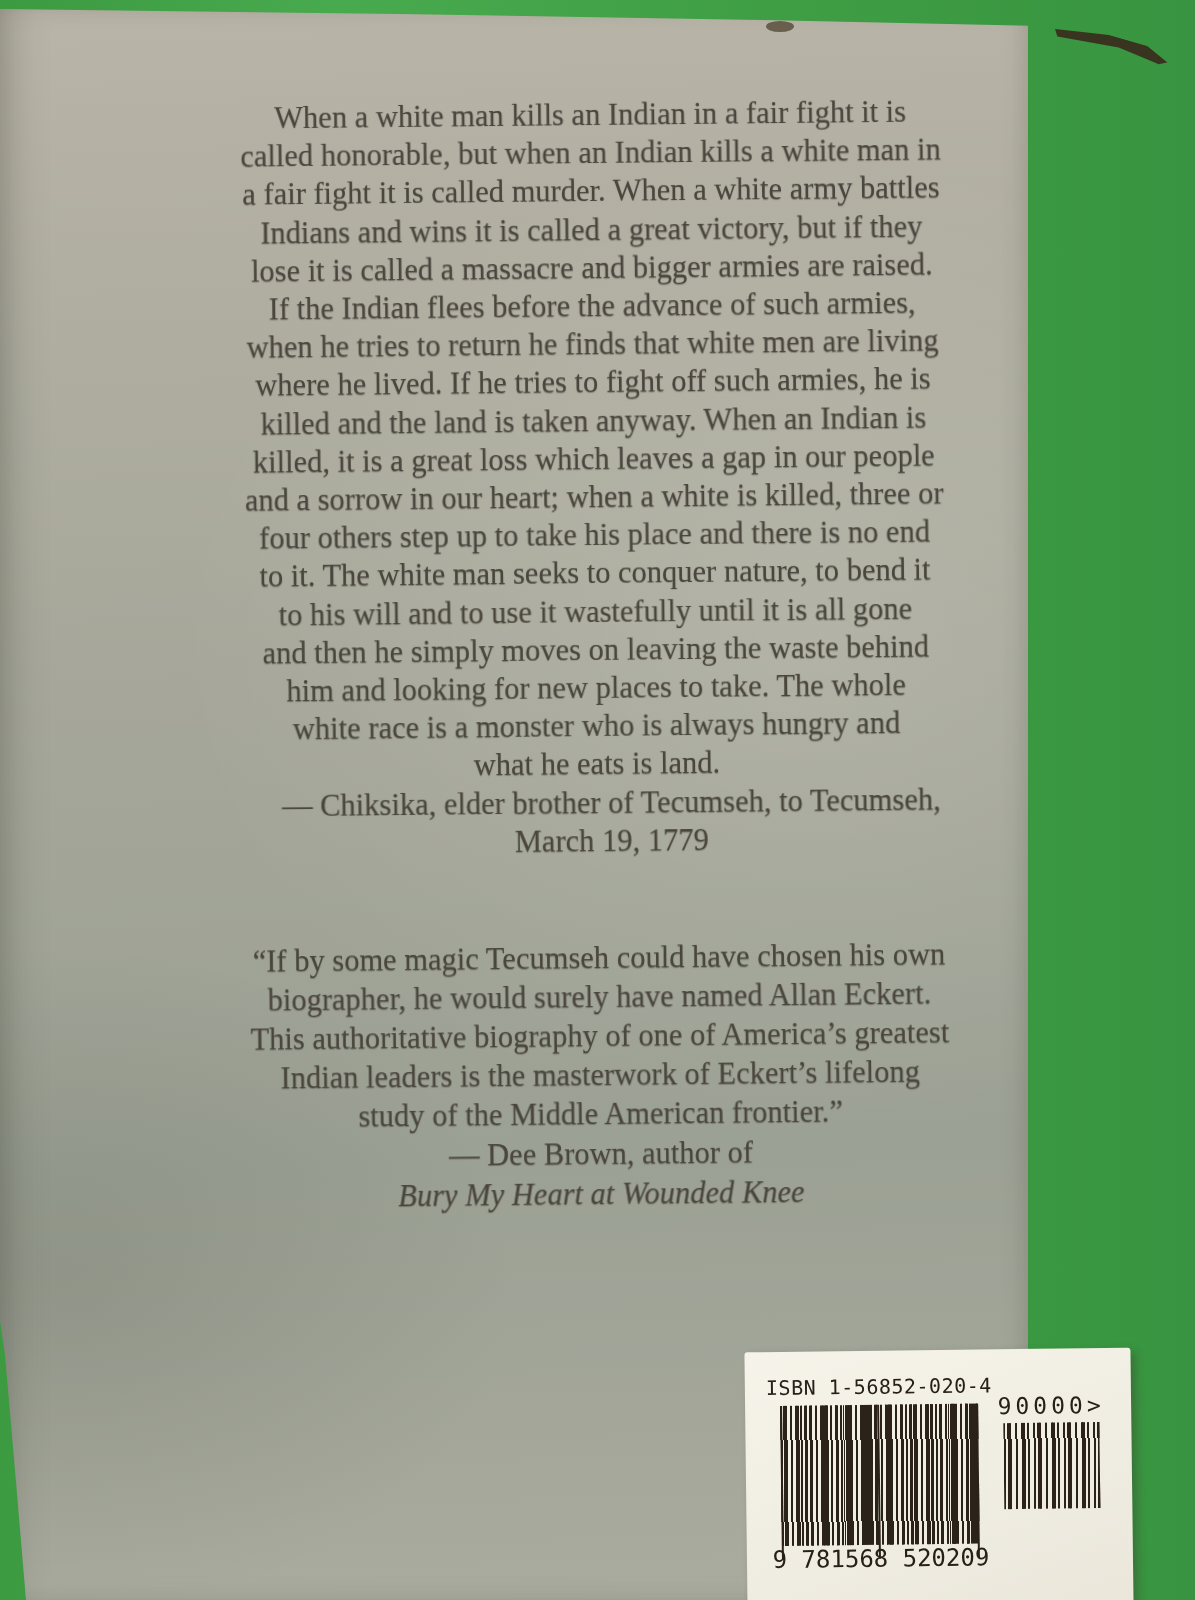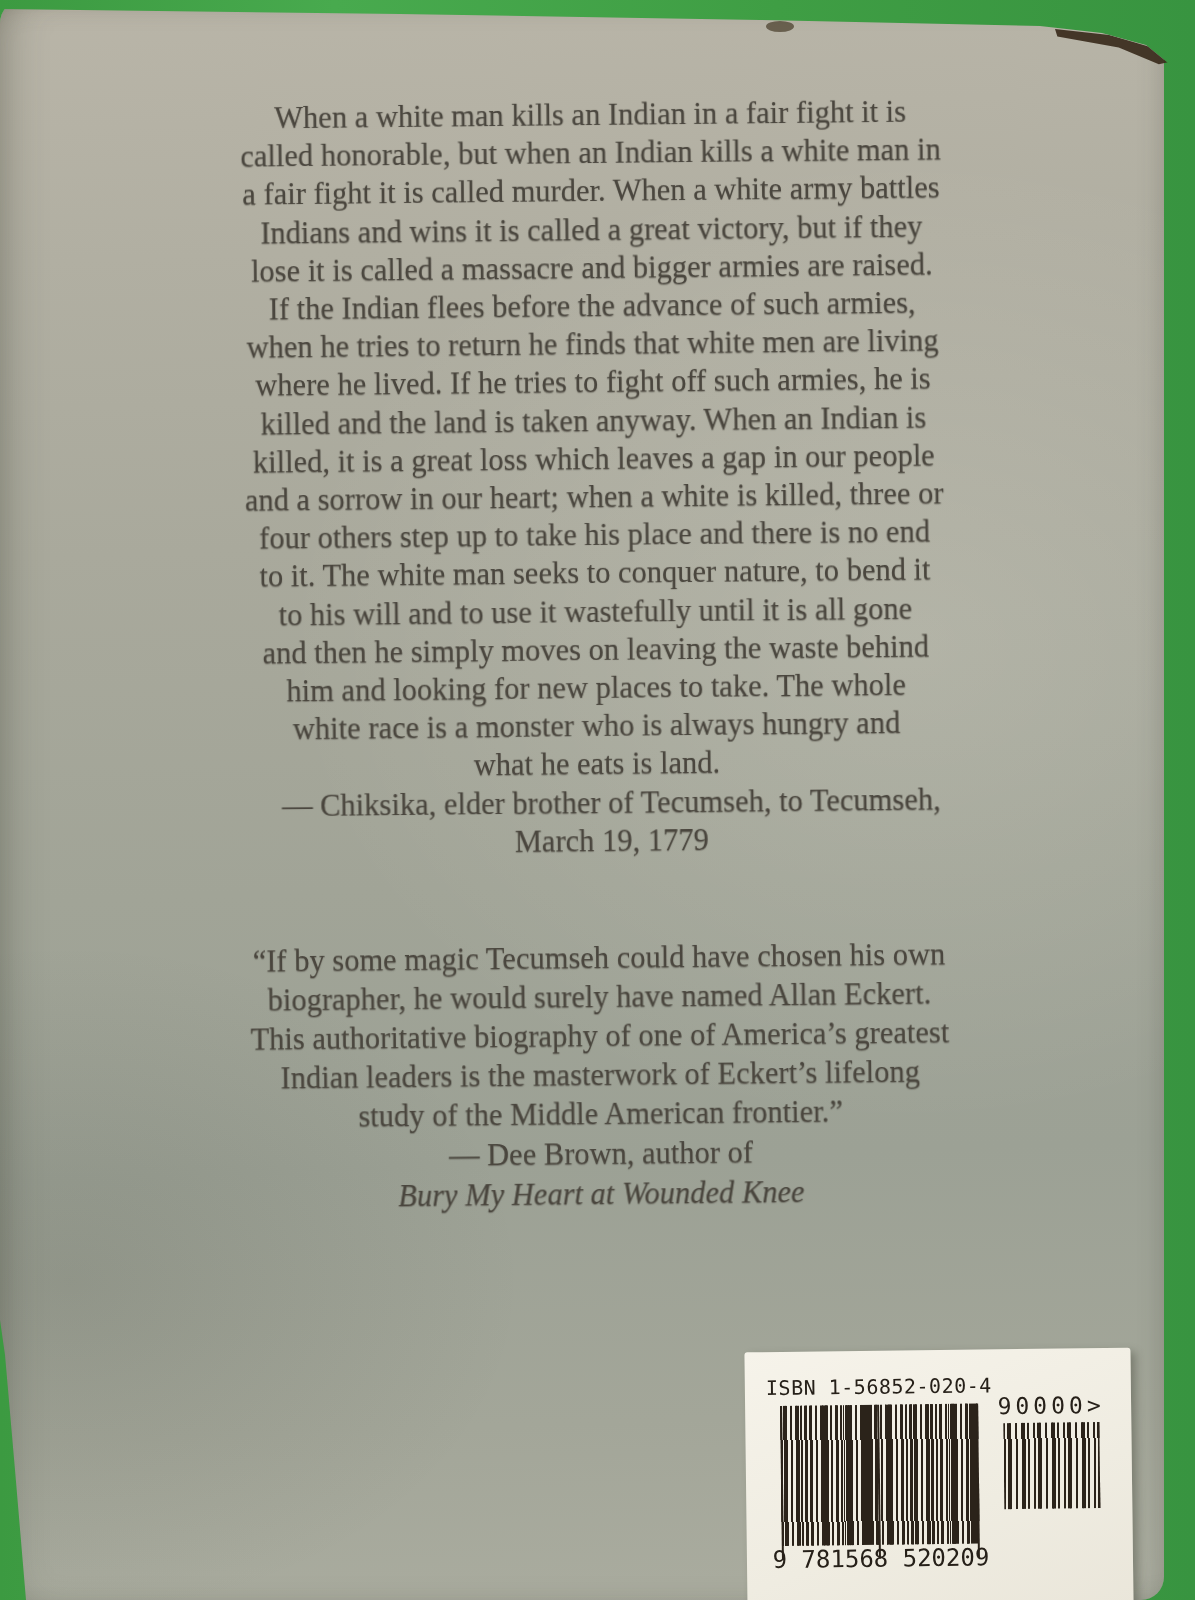--- a/index.html
+++ b/index.html
@@ -3,32 +3,31 @@
 <meta charset="utf-8">
 <style>
   html,body{margin:0;padding:0;}
   body{
     width:1195px;height:1600px;overflow:hidden;position:relative;
     font-family:"Liberation Serif",serif;
     background:linear-gradient(90deg,#3c9a41,#48aa4e 28%,#3f9e44 65%,#389440);
   }
   
   .book{
-    position:absolute;left:0;top:0;width:1164px;height:1600px;
+    position:absolute;left:0;top:0;width:1028px;height:1600px;
     background:
       radial-gradient(900px 700px at 78% 40%, rgba(255,253,242,0.14), rgba(0,0,0,0) 70%),
       radial-gradient(700px 520px at 6% 80%, rgba(40,45,35,0.12), rgba(0,0,0,0) 65%),
       linear-gradient(178deg,#b9b5a8 0%,#b1afa2 16%,#a9a99c 34%,#a1a497 55%,#9ca195 72%,#a3a699 88%,#aaac9f 100%);
     box-shadow:inset 26px 0 42px -22px rgba(55,58,46,0.35),
                inset -14px 0 30px -18px rgba(55,58,46,0.28),
                inset 0 18px 26px -14px rgba(120,112,92,0.25);
     clip-path:polygon(0 9px,400px 14px,760px 20px,1040px 26px,1102px 33px,1146px 45px,
       1168px 63px,1179px 96px,1186px 220px,1191px 420px,1195px 640px,1195px 1600px,
       26px 1600px,15px 1470px,5px 1355px,0 1320px);
-    border-radius:23px;
   }
   .chip{
     position:absolute;left:1055px;top:24px;width:118px;height:42px;
     background:#3a2c1d;opacity:.92;filter:blur(.5px);
     clip-path:polygon(0% 12%,46% 26%,80% 54%,100% 88%,88% 96%,54% 56%,2% 30%);
   }
   .notch{
     position:absolute;left:766px;top:21px;width:28px;height:11px;border-radius:50%;
     background:#4e4331;opacity:.75;filter:blur(.6px);
   }

